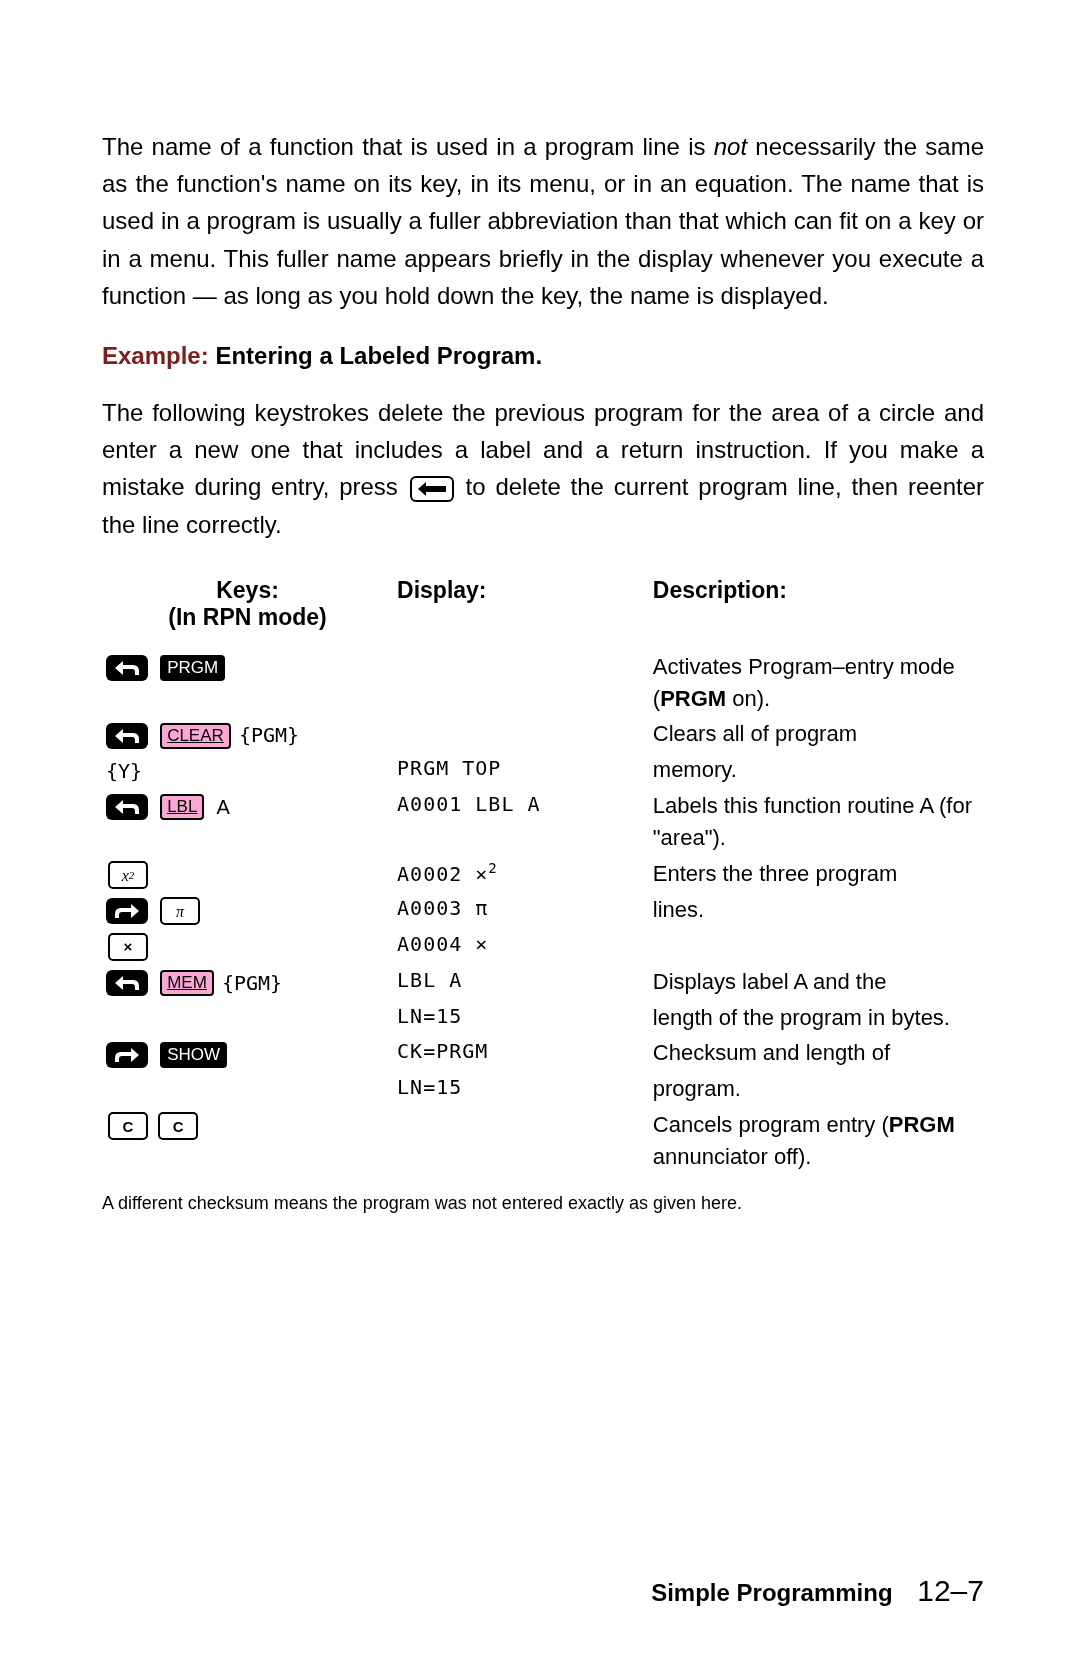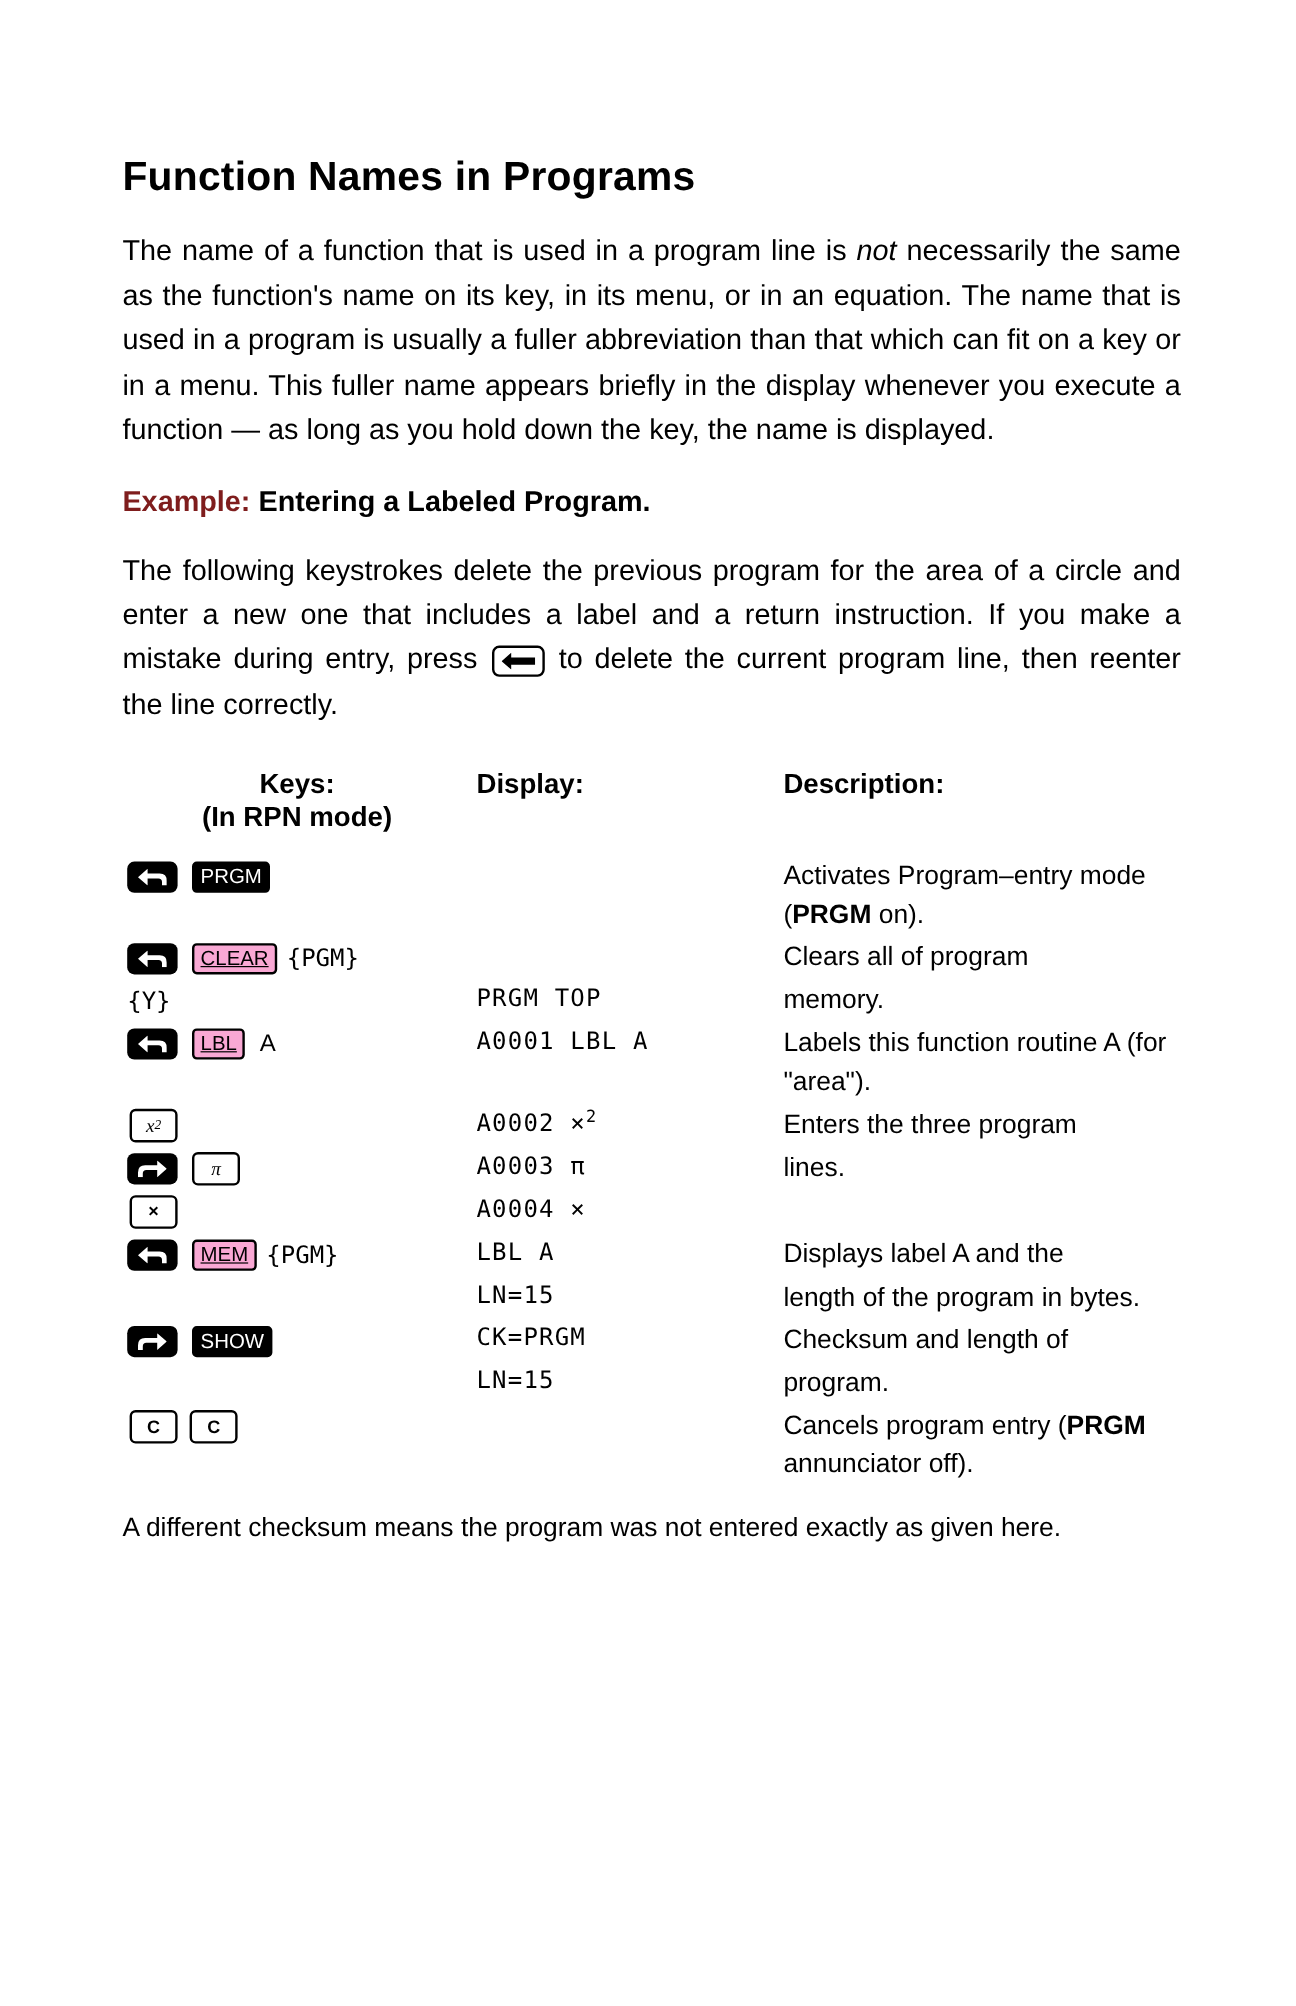--- a/index.html
+++ b/index.html
@@ -142,40 +142,39 @@
     font-size: 20px;
     vertical-align: middle;
   }
   .after-arg {
     font-family: Arial, sans-serif;
     font-size: 20px;
     vertical-align: middle;
     margin-left: 4px;
   }
   .footnote {
-    font-size: 22px;
+    font-size: 18px;
   }
   .footer {
     position: absolute;
     bottom: 64px;
     right: 96px;
     font-size: 24px;
   }
   .footer b { font-weight: 700; }
   .footer .pg { font-size: 30px; font-weight: 400; margin-left: 18px; }
   sup { font-size: 0.7em; }
   .xsup { font-family: "Times New Roman", serif; font-style: italic; }
   .rowgap td { padding-top: 6px; }
 </style>
 </head>
 <body>
 
 <div class="page">
 
-  <h1 class="section-title">Function Names in Programs</h1>
 
   <p class="body">
     <span>The name of a function that is used in a program line is </span><em>not</em><span> necessarily the same as the function's name on its key, in its menu, or in an equation. The name that is used in a program is usually a fuller abbreviation than that which can fit on a key or in a menu. This fuller name appears briefly in the display whenever you execute a function — as long as you hold down the key, the name is displayed.</span>
   </p>
 
   <div class="example-line">
     <span class="blue">Example:</span><span> Entering a Labeled Program.</span>
   </div>
 
   <p class="body">
@@ -333,14 +332,18 @@
         <td class="desc-col">
           <span>Cancels program entry (</span><b>PRGM</b><span> annunciator off).</span>
         </td>
       </tr>
 
     </tbody>
   </table>
 
   <p class="footnote">A different checksum means the program was not entered exactly as given here.</p>
 
+  <div class="footer">
+    <b>Simple Programming</b>
+    <span class="pg">12–7</span>
+  </div>
 
 </div>
 
 </body></html>

